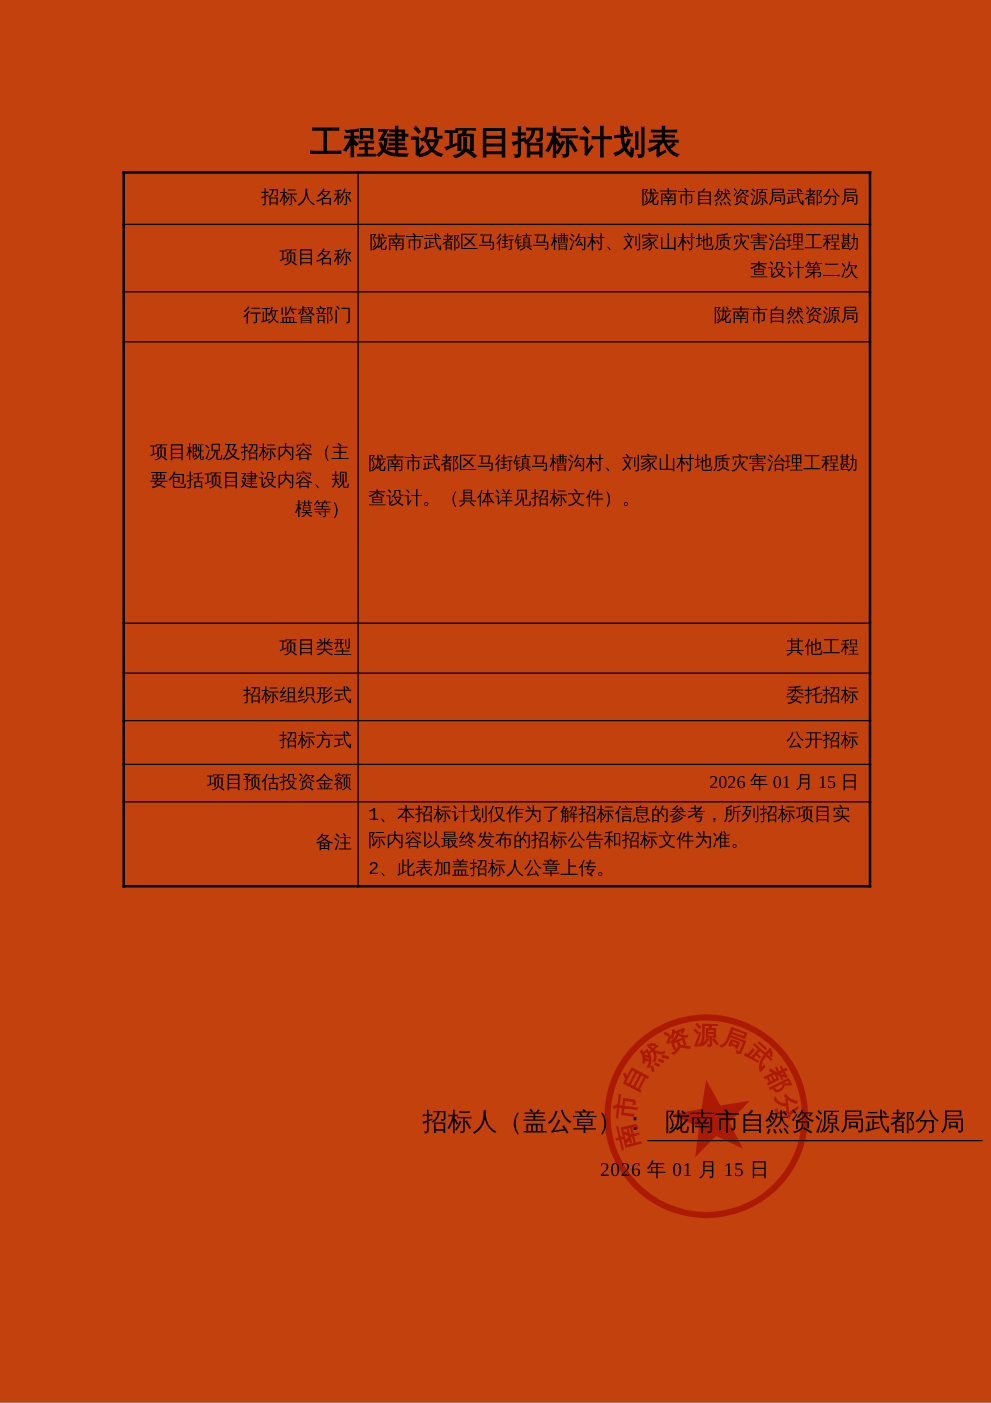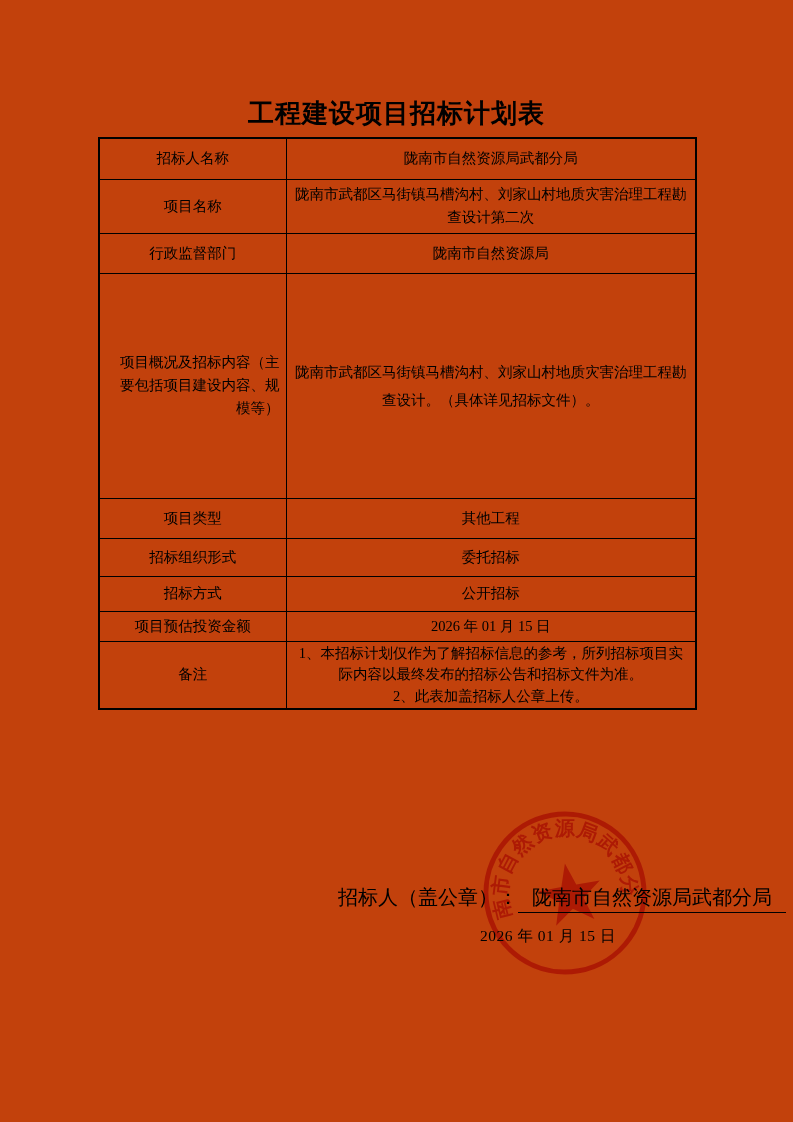--- a/index.html
+++ b/index.html
@@ -29,24 +29,25 @@
     border-collapse: collapse;
     table-layout: fixed;
     font-size: 14.5px;
     line-height: 23px;
   }
   table.plan-table { border: 2px solid #000; }
   table.plan-table td {
     border: 1px solid #000;
     vertical-align: middle;
     overflow: hidden;
+    text-align: right;
   }
   td.lbl { text-align: center; padding: 1px 4px; }
   td.val { text-align: center; padding: 1px 8px; }
-  td.val.left { text-align: center; }
+  td.val.left { text-align: left; font-family: Liberation Mono, monospace; }
   tr.row-overview td.lbl { text-align: right; padding: 1px 6px; }
   tr.row-overview td.val { line-height: 28px; }
   tr.row-remark td.val  { line-height: 21.5px; padding: 1px 8px; }
   .sig-line {
     position: absolute;
     left: 338px; top: 884px;
     font-size: 20px;
     white-space: nowrap;
   }
   .sig-name {

